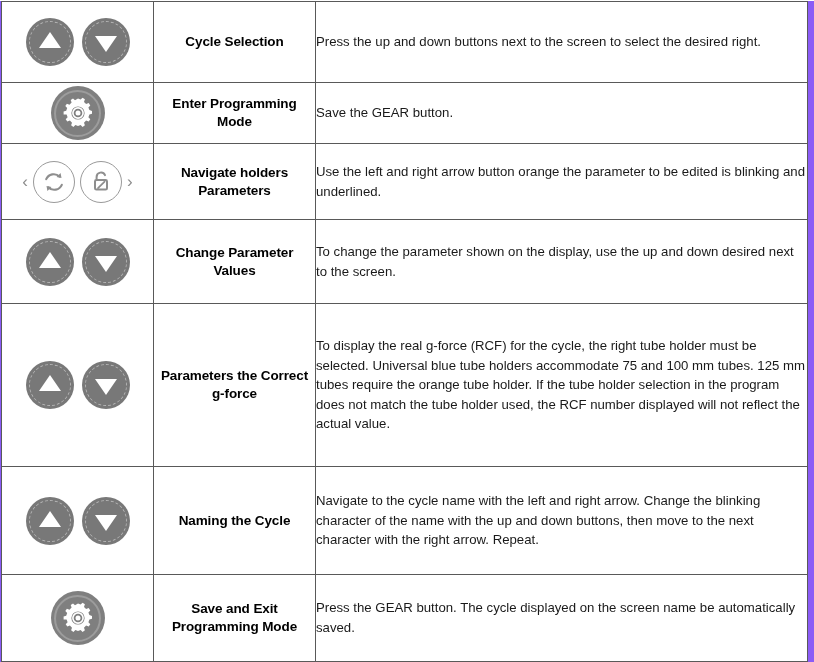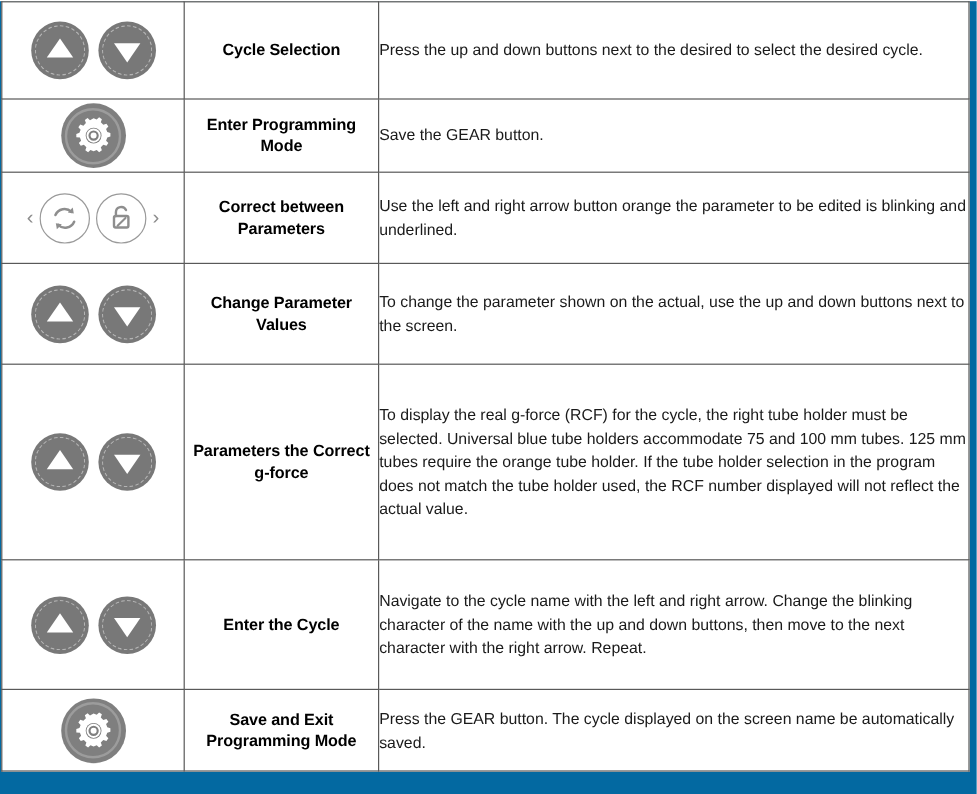--- a/index.html
+++ b/index.html
@@ -12,21 +12,21 @@
     height: 662px;
     font-family: "Liberation Sans", sans-serif;
     color: #000000;
     overflow: hidden;
   }
 
   .sheet {
     position: relative;
     width: 814px;
     height: 662px;
-    background: #0369a1;
+    background: #8b5cf6;
     box-sizing: border-box;
   }
 
   table.proc-table {
     border-collapse: collapse;
     table-layout: fixed;
     width: 806px;
     margin: 1px 0 0 1px;
     background: #ffffff;
   }
@@ -178,21 +178,21 @@
           <div class="icon-group">
             <span class="pushbtn up">
                 <span class="tri"></span>
               </span>
             <span class="pushbtn down">
                 <span class="tri"></span>
               </span>
           </div>
         </td>
         <td class="title-cell">Cycle Selection</td>
-        <td class="desc-cell">Press the up and down buttons next to the desired to select the desired cycle.</td>
+        <td class="desc-cell">Press the up and down buttons next to the screen to select the desired right.</td>
       </tr>
 
       <tr style="height:61px;">
         <td class="icon-cell">
           <div class="icon-group">
             <span class="gearbtn">
               <svg width="34" height="34" viewBox="0 0 34 34" aria-hidden="true">
                 <path fill="#ffffff" d="M17 2.6l2.6 1.0 2.0-1.9 2.3 1.6-0.9 2.6 2.1 2.1 2.6-0.9 1.6 2.3-1.9 2.0 1.0 2.6 2.6 0.9v2.8l-2.6 0.9-1.0 2.6 1.9 2.0-1.6 2.3-2.6-0.9-2.1 2.1 0.9 2.6-2.3 1.6-2.0-1.9-2.6 1.0-2.6-1.0-2.0 1.9-2.3-1.6 0.9-2.6-2.1-2.1-2.6 0.9-1.6-2.3 1.9-2.0-1.0-2.6L2.6 18.4v-2.8l2.6-0.9 1.0-2.6-1.9-2.0 1.6-2.3 2.6 0.9 2.1-2.1-0.9-2.6 2.3-1.6 2.0 1.9z"></path>
                 <circle cx="17" cy="17" r="6.6" fill="#7f7f7f"></circle>
                 <circle cx="17" cy="17" r="5.1" fill="none" stroke="#ffffff" stroke-width="1.6"></circle>
@@ -220,37 +220,37 @@
             <span class="outbtn">
               <svg width="26" height="26" viewBox="0 0 26 26" aria-hidden="true">
                 <path fill="none" stroke="#8e8e8e" stroke-width="2.0" stroke-linecap="round" d="M8.6 11.0V7.9a4.4 4.4 0 0 1 8.4-1.8"></path>
                 <rect x="7.0" y="11.0" width="12.0" height="9.6" rx="1.4" fill="none" stroke="#8e8e8e" stroke-width="2.0"></rect>
                 <path fill="none" stroke="#8e8e8e" stroke-width="1.7" stroke-linecap="round" d="M16.6 12.6l-6.6 6.6"></path>
               </svg>
             </span>
             <span class="chev">›</span>
           </div>
         </td>
-        <td class="title-cell">Correct between Parameters</td>
+        <td class="title-cell">Navigate holders Parameters</td>
         <td class="desc-cell">Use the left and right arrow button orange the parameter to be edited is blinking and underlined.</td>
       </tr>
 
       <tr style="height:84px;">
         <td class="icon-cell">
           <div class="icon-group">
             <span class="pushbtn up">
                 <span class="tri"></span>
               </span>
             <span class="pushbtn down">
                 <span class="tri"></span>
               </span>
           </div>
         </td>
         <td class="title-cell">Change Parameter Values</td>
-        <td class="desc-cell">To change the parameter shown on the actual, use the up and down buttons next to the screen.</td>
+        <td class="desc-cell">To change the parameter shown on the display, use the up and down desired next to the screen.</td>
       </tr>
 
       <tr style="height:163px;">
         <td class="icon-cell">
           <div class="icon-group">
             <span class="pushbtn up">
                 <span class="tri"></span>
               </span>
             <span class="pushbtn down">
                 <span class="tri"></span>
@@ -265,25 +265,25 @@
         <td class="icon-cell">
           <div class="icon-group">
             <span class="pushbtn up">
                 <span class="tri"></span>
               </span>
             <span class="pushbtn down">
                 <span class="tri"></span>
               </span>
           </div>
         </td>
-        <td class="title-cell">Enter the Cycle</td>
+        <td class="title-cell">Naming the Cycle</td>
         <td class="desc-cell">Navigate to the cycle name with the left and right arrow. Change the blinking character of the name with the up and down buttons, then move to the next character with the right arrow. Repeat.</td>
       </tr>
 
-      <tr style="height:68px;">
+      <tr style="height:87px;">
         <td class="icon-cell">
           <div class="icon-group">
             <span class="gearbtn">
               <svg width="34" height="34" viewBox="0 0 34 34" aria-hidden="true">
                 <path fill="#ffffff" d="M17 2.6l2.6 1.0 2.0-1.9 2.3 1.6-0.9 2.6 2.1 2.1 2.6-0.9 1.6 2.3-1.9 2.0 1.0 2.6 2.6 0.9v2.8l-2.6 0.9-1.0 2.6 1.9 2.0-1.6 2.3-2.6-0.9-2.1 2.1 0.9 2.6-2.3 1.6-2.0-1.9-2.6 1.0-2.6-1.0-2.0 1.9-2.3-1.6 0.9-2.6-2.1-2.1-2.6 0.9-1.6-2.3 1.9-2.0-1.0-2.6L2.6 18.4v-2.8l2.6-0.9 1.0-2.6-1.9-2.0 1.6-2.3 2.6 0.9 2.1-2.1-0.9-2.6 2.3-1.6 2.0 1.9z"></path>
                 <circle cx="17" cy="17" r="6.6" fill="#7f7f7f"></circle>
                 <circle cx="17" cy="17" r="5.1" fill="none" stroke="#ffffff" stroke-width="1.6"></circle>
                 <circle cx="17" cy="17" r="2.5" fill="#ffffff"></circle>
               </svg>
             </span>

